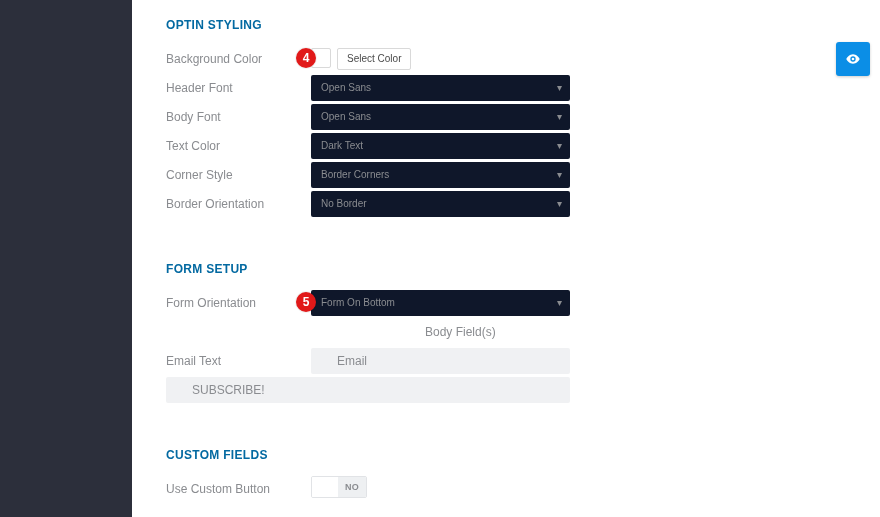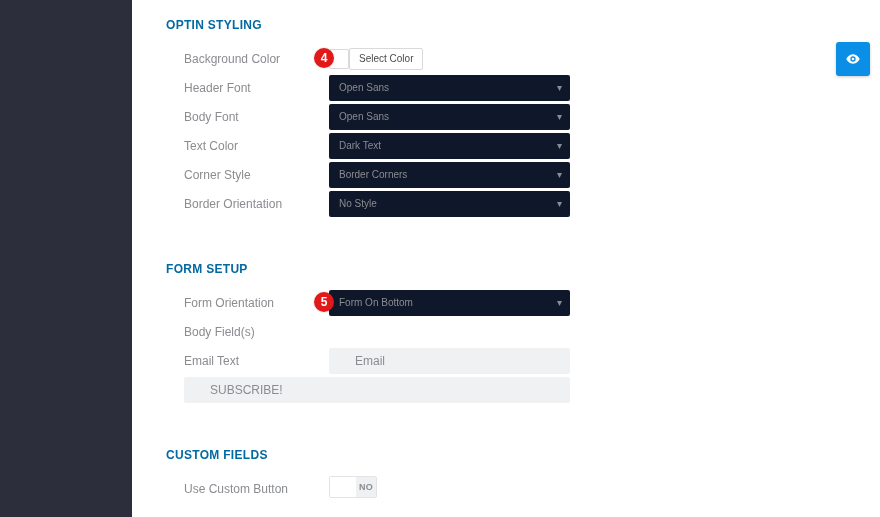--- a/index.html
+++ b/index.html
@@ -8,22 +8,22 @@
 
   .sidebar { width: 132px; height: 517px; background: #2c2f3b; flex: 0 0 132px; }
 
   .main { flex: 1; padding: 18px 310px 0 34px; position: relative; }
 
   .section-title {
     font-size: 12px; font-weight: 700; letter-spacing: 0.3px;
     color: #0369a1; margin-bottom: 12px; text-transform: uppercase;
   }
 
-  .row { display: flex; align-items: center; height: 29px; margin-bottom: 0; margin-left: 18px; }
-  .row + .row { margin-top: 0; }
+  .row { display: flex; align-items: center; height: 29px; margin-bottom: 0; }
+  .row + .row { margin-top: 0; justify-content: flex-end; }
   .label {
     width: 145px; flex: 0 0 145px;
     font-size: 12px; color: #8a8c90; font-weight: 400;
   }
   .ctrl { flex: 1; position: relative; }
 
   .select {
     width: 100%; height: 26px; line-height: 26px;
     background: #0f172a; border: none; border-radius: 2px;
     padding: 0 10px; font-size: 10px; color: #8a8c90;
@@ -33,40 +33,40 @@
     content: "▾"; position: absolute; right: 8px; top: 0;
     font-size: 10px; color: #8a8c90; line-height: 26px;
   }
 
   .input {
     width: 100%; height: 26px; line-height: 26px;
     background: #f0f1f3; border: none; border-radius: 2px;
     padding: 0 26px; font-size: 12px; color: #8a8c90;
   }
 
-  .color-ctrl { display: flex; align-items: center; }
+  .color-ctrl { display: flex; align-items: flex-start; gap: 6px; }
   .swatch {
     width: 20px; height: 20px; background: #fff;
     border: 1px solid #d9d9d9; border-radius: 2px;
   }
   .select-color-btn {
     height: 22px; padding: 0 9px; font-size: 10px;
     background: #fff; border: 1px solid #d9d9d9; border-radius: 2px;
     color: #4a4a4a; cursor: pointer;
   }
 
   .block-gap { height: 44px; }
 
   .toggle {
     display: inline-flex; align-items: center;
     height: 22px; border: 1px solid #e1e3e6; border-radius: 2px; overflow: hidden;
   }
   .toggle .knob { width: 26px; height: 100%; background: #fff; }
   .toggle .state {
-    width: 20px; height: 100%; display: flex; align-items: center; justify-content: center;
+    width: 28px; height: 100%; display: flex; align-items: center; justify-content: center;
     background: #eef0f2; font-size: 9px; font-weight: 700; color: #8a8c90; letter-spacing: 0.3px;
   }
 
   .badge {
     position: absolute; width: 20px; height: 20px; border-radius: 50%;
     background: #e11919; color: #fff; font-size: 12px; font-weight: 700;
     display: flex; align-items: center; justify-content: center;
     z-index: 5; box-shadow: 0 0 0 1px rgba(0,0,0,0.05);
   }
 
@@ -124,21 +124,21 @@
     <div class="row">
       <div class="label">Corner Style</div>
       <div class="ctrl">
           <div class="select">Border Corners</div>
         </div>
     </div>
 
     <div class="row">
       <div class="label">Border Orientation</div>
       <div class="ctrl">
-          <div class="select">No Style</div>
+          <div class="select">No Border</div>
         </div>
     </div>
   </div>
 
   <div class="block-gap"></div>
 
   <div class="section">
     <div class="section-title">FORM SETUP</div>
 
     <div class="row" style="position:relative;">

